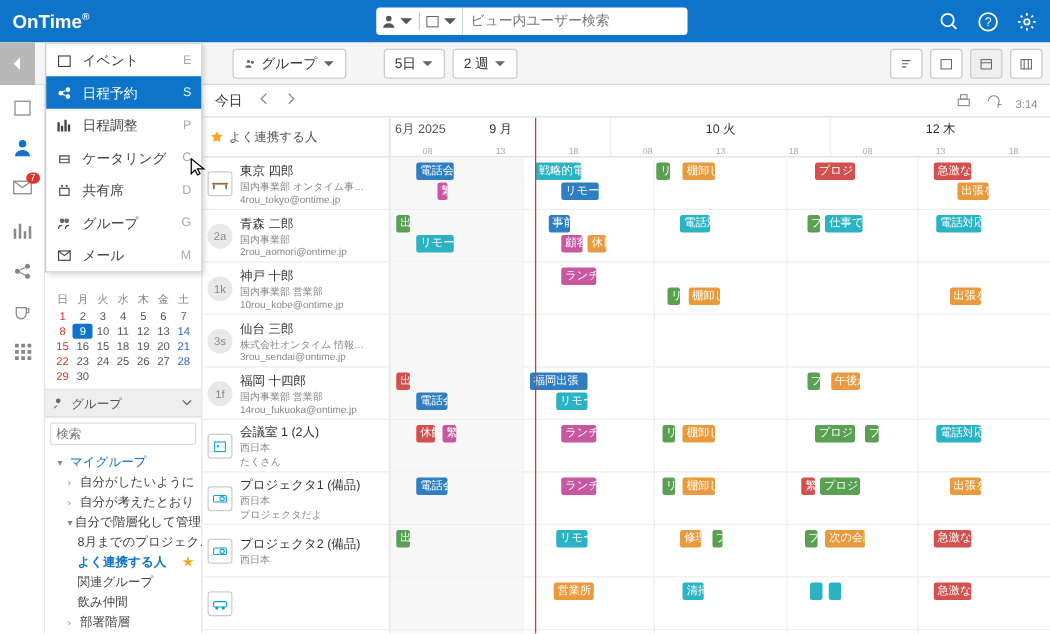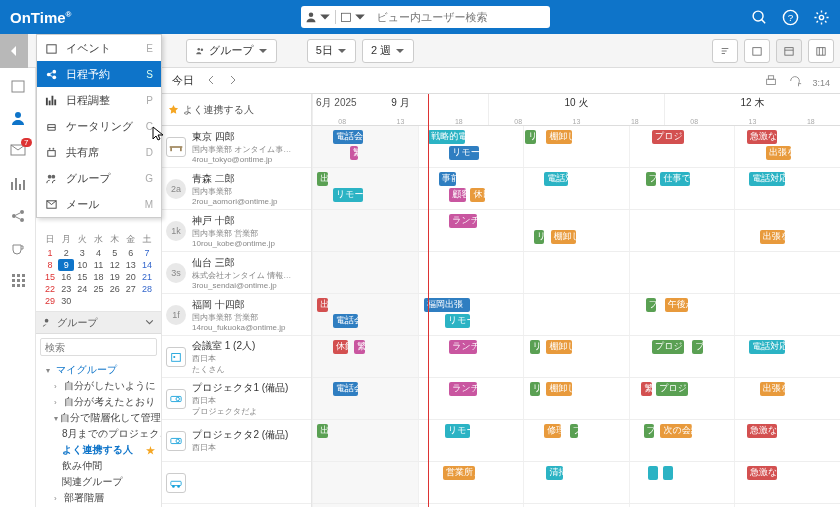--- a/index.html
+++ b/index.html
@@ -384,22 +384,22 @@
         </svg>
     </div>
     <input class="search-sm" placeholder="検索" style="">
     <div class="tree" id="tree">
         <div class="nd blue"><span class="tri">▾</span>マイグループ</div>
         <div class="nd l2"><span class="tri">›</span>自分がしたいように</div>
         <div class="nd l2"><span class="tri">›</span>自分が考えたとおり</div>
         <div class="nd l2"><span class="tri">▾</span>自分で階層化して管理</div>
         <div class="nd l3">8月までのプロジェク…</div>
         <div class="nd l3 sel">よく連携する人<span class="star">★</span></div>
+        <div class="nd l3">関連グループ</div>
         <div class="nd l3">飲み仲間</div>
-        <div class="nd l3">関連グループ</div>
         <div class="nd l2"><span class="tri">›</span>部署階層</div>
         <div class="nd">👥 共有グループ</div>
       </div>
   </div>
 
   <div class="center">
     <div class="center-top">
       <span class="kyou">今日</span>
       <span class="nav"><svg viewBox="0 0 10 10">
             <path d="M7 1L3 5l4 4" fill="none" stroke="#888"></path>

